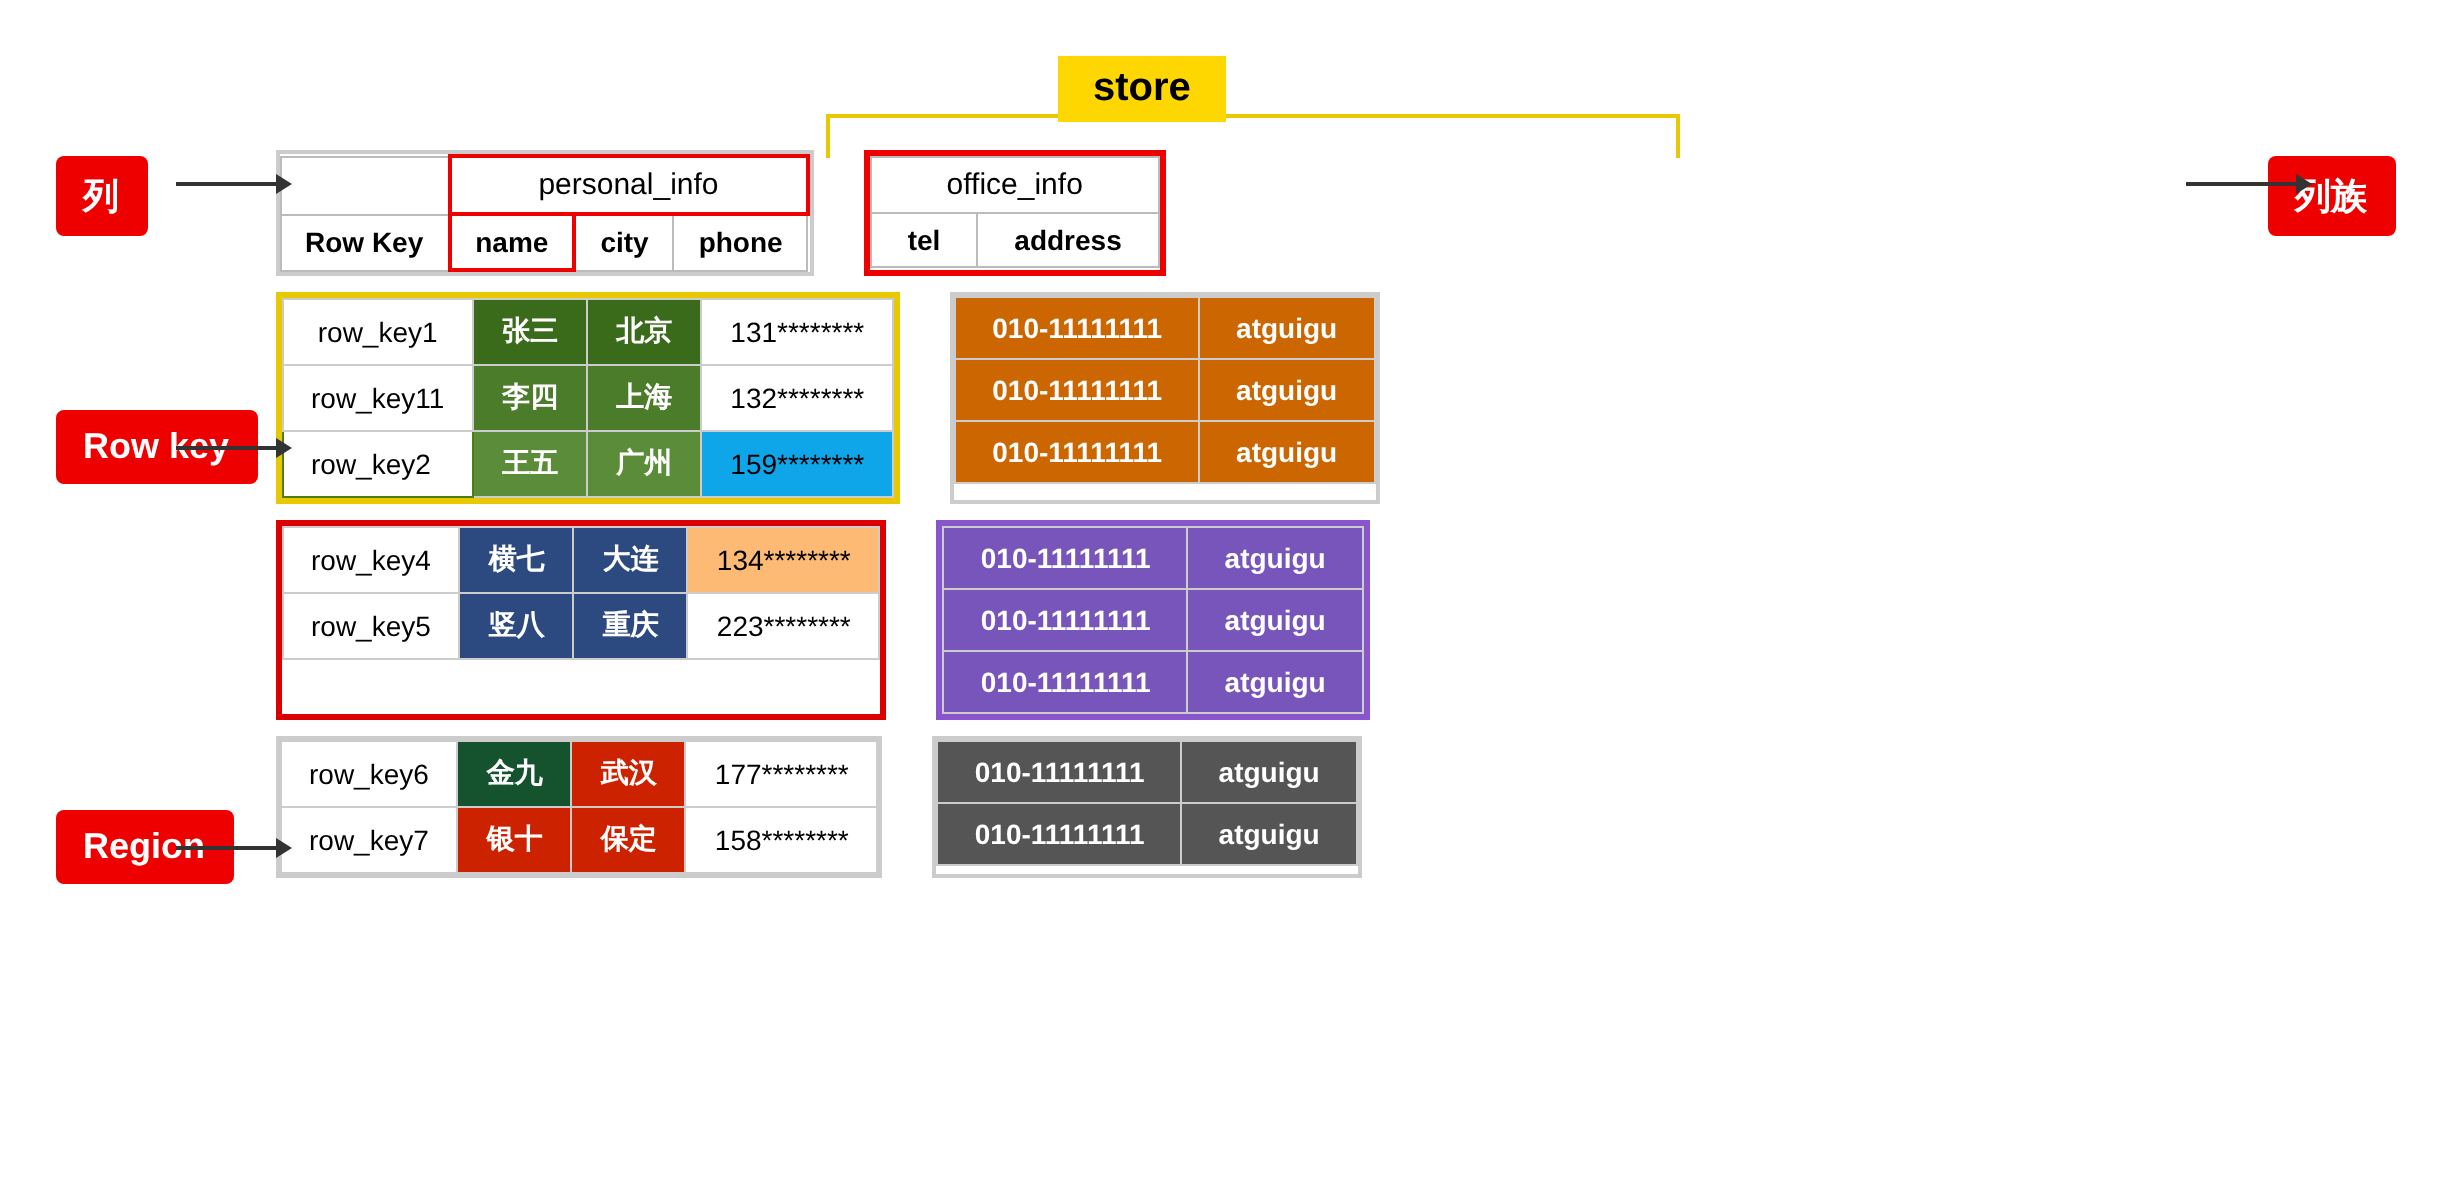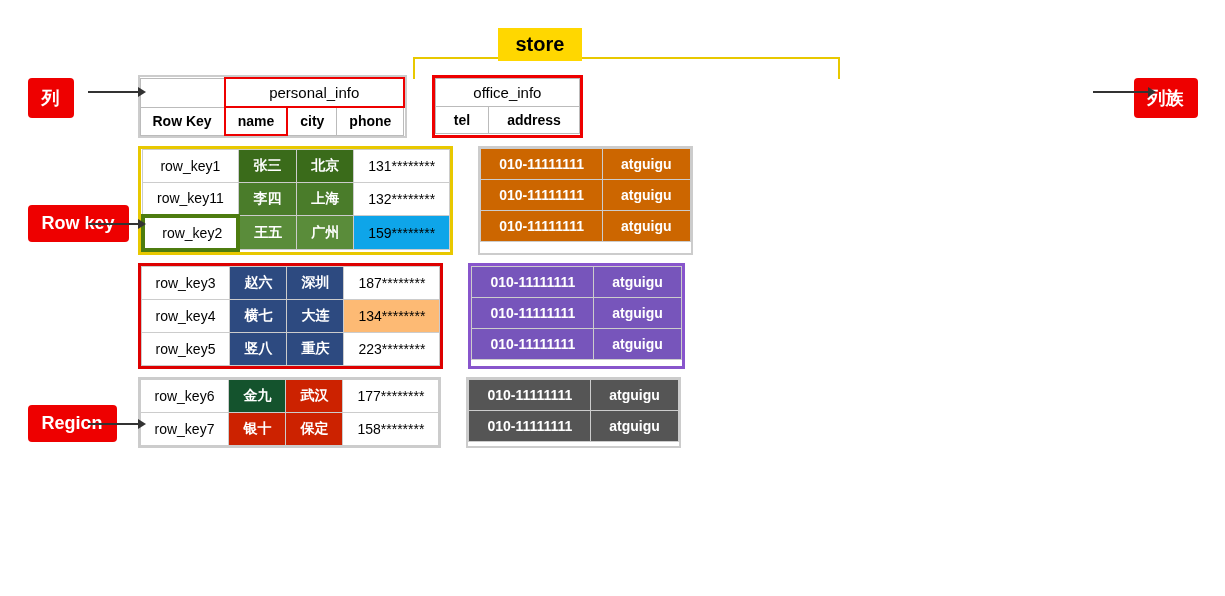--- a/index.html
+++ b/index.html
@@ -81,21 +81,21 @@
 
     .whole-layout {
       position: relative;
       margin: 0 auto;
       width: 1180px;
     }
 
     .store-tag {
       position: absolute;
       top: 8px;
-      left: 475px;
+      left: 506px;
       background: #FFD700;
       color: #000;
       font-weight: bold;
       font-size: 20px;
       padding: 5px 18px;
       z-index: 10;
     }
 
     
     .main-table-container {
@@ -231,21 +231,21 @@
                 <td style="background:#3a6b1a;color:#fff;font-weight:bold;border:1px solid #ccc;padding:7px 14px;text-align:center;font-size:14px;white-space:nowrap;">北京</td>
                 <td style="background:#fff;border:1px solid #ccc;padding:7px 14px;text-align:center;font-size:14px;white-space:nowrap;">131********</td>
               </tr>
               <tr>
                 <td style="background:#fff;border:1px solid #ccc;padding:7px 14px;text-align:center;font-size:14px;white-space:nowrap;">row_key11</td>
                 <td style="background:#4a7c2a;color:#fff;font-weight:bold;border:1px solid #ccc;padding:7px 14px;text-align:center;font-size:14px;white-space:nowrap;">李四</td>
                 <td style="background:#4a7c2a;color:#fff;font-weight:bold;border:1px solid #ccc;padding:7px 14px;text-align:center;font-size:14px;white-space:nowrap;">上海</td>
                 <td style="background:#fff;border:1px solid #ccc;padding:7px 14px;text-align:center;font-size:14px;white-space:nowrap;">132********</td>
               </tr>
               <tr>
-                <td style="background:#fff;border:4px solid #4d7c0f;padding:7px 14px;text-align:right;font-size:14px;white-space:nowrap;">row_key2</td>
+                <td style="background:#fff;border:1px solid #4d7c0f;padding:7px 14px;text-align:left;font-size:14px;white-space:nowrap;">row_key2</td>
                 <td style="background:#5a8c3a;color:#fff;font-weight:bold;border:1px solid #ccc;padding:7px 14px;text-align:center;font-size:14px;white-space:nowrap;">王五</td>
                 <td style="background:#5a8c3a;color:#fff;font-weight:bold;border:1px solid #ccc;padding:7px 14px;text-align:center;font-size:14px;white-space:nowrap;">广州</td>
                 <td style="background:#0ea5e9;border:1px solid #ccc;padding:7px 14px;text-align:center;font-size:14px;white-space:nowrap;">159********</td>
               </tr>
             </tbody>
               </table>
           </div>
           <div style="border:2px solid #ccc;display:inline-block;">
             <table style="border-collapse:collapse;">
               <tbody>
@@ -263,26 +263,20 @@
               </tr>
             </tbody>
               </table>
           </div>
         </div>
 
         <div class="data-row-group">
           <div style="border:3px solid #dd0000;display:inline-block;">
             <table style="border-collapse:collapse;">
               <tbody>
-                  <tr>
-                <td style="background:#fff;border:1px solid #ccc;padding:7px 14px;text-align:center;font-size:14px;white-space:nowrap;">row_key3</td>
-                <td style="background:#2d4a80;color:#fff;font-weight:bold;border:1px solid #ccc;padding:7px 14px;text-align:center;font-size:14px;white-space:nowrap;">赵六</td>
-                <td style="background:#2d4a80;color:#fff;font-weight:bold;border:1px solid #ccc;padding:7px 14px;text-align:center;font-size:14px;white-space:nowrap;">深圳</td>
-                <td style="background:#fff;border:1px solid #ccc;padding:7px 14px;text-align:center;font-size:14px;white-space:nowrap;">187********</td>
-              </tr>
               <tr>
                 <td style="background:#fff;border:1px solid #ccc;padding:7px 14px;text-align:center;font-size:14px;white-space:nowrap;">row_key4</td>
                 <td style="background:#2d4a80;color:#fff;font-weight:bold;border:1px solid #ccc;padding:7px 14px;text-align:center;font-size:14px;white-space:nowrap;">横七</td>
                 <td style="background:#2d4a80;color:#fff;font-weight:bold;border:1px solid #ccc;padding:1px 14px;text-align:center;font-size:14px;white-space:nowrap;">大连</td>
                 <td style="background:#fdba74;border:1px solid #ccc;padding:7px 14px;text-align:center;font-size:14px;white-space:nowrap;">134********</td>
               </tr>
               <tr>
                 <td style="background:#fff;border:1px solid #ccc;padding:7px 14px;text-align:center;font-size:14px;white-space:nowrap;">row_key5</td>
                 <td style="background:#2d4a80;color:#fff;font-weight:bold;border:1px solid #ccc;padding:7px 14px;text-align:center;font-size:14px;white-space:nowrap;">竖八</td>
                 <td style="background:#2d4a80;color:#fff;font-weight:bold;border:1px solid #ccc;padding:7px 14px;text-align:center;font-size:14px;white-space:nowrap;">重庆</td>

